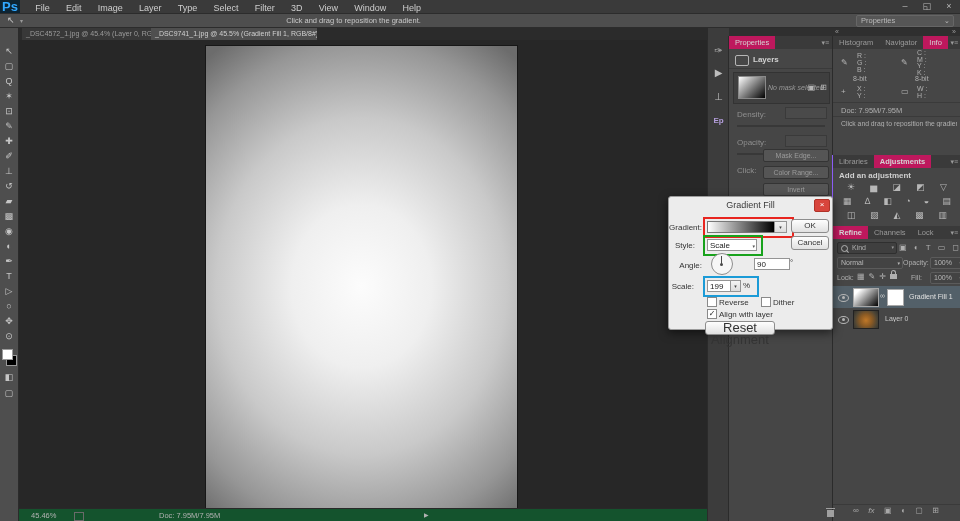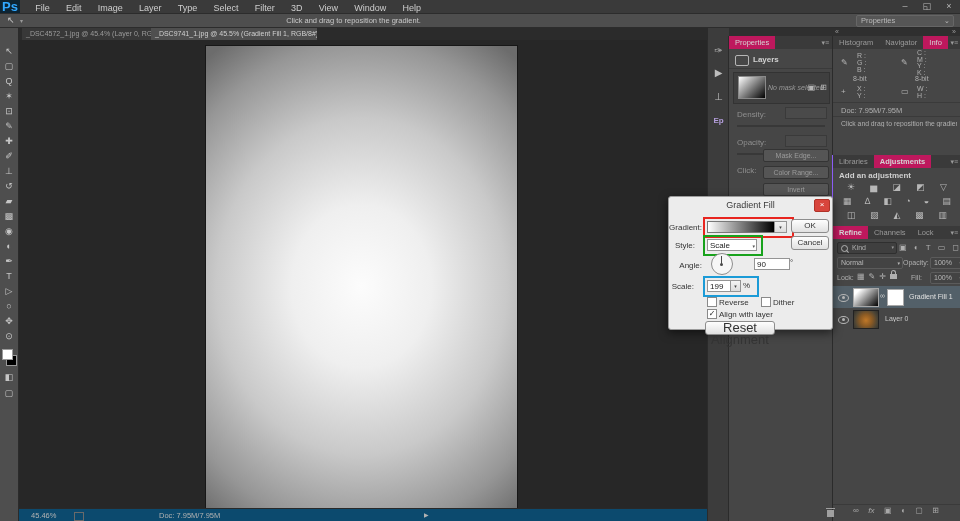--- a/index.html
+++ b/index.html
@@ -22,21 +22,21 @@
   #tabrow{left:0;top:28px;width:707px;height:12px;background:#2b2b2b}
   .doctab{position:absolute;top:0;height:12px;font-size:7px;line-height:12px;padding:0 4px}
   
   #toolbar{left:0;top:28px;width:18px;height:493px;background:#4e4e4e;border-right:1px solid #2b2b2b}
   .tool{left:0;width:18px;height:15px;font-size:9px;color:#c6c6c6;text-align:center;line-height:15px}
   .swatch{border:1px solid #9a9a9a}
   
   #pasteboard{left:19px;top:40px;width:688px;height:468px;background:#272727}
   #canvas{left:186px;top:5px;width:311px;height:462px;border:1px solid #171717;
           background:radial-gradient(ellipse 250px 290px at 50% 52%, #fcfcfc 0%, #efefef 28%, #c9c9c9 58%, #969696 84%, #6c6c6c 100%)}
-  #statusbar{left:19px;top:508px;width:688px;height:13px;background:#0c4a6e;border-top:1px solid #292929;
+  #statusbar{left:19px;top:508px;width:688px;height:13px;background:#14532d;border-top:1px solid #292929;
              color:#b2b2b2;font-size:7.5px;line-height:13px}
   
   #dockstrip{left:707px;top:28px;width:21px;height:493px;background:#3c3c3c;border-left:1px solid #2b2b2b}
   .dockico{left:0;width:21px;height:18px;text-align:center;font-size:10px;color:#bdbdbd;line-height:18px}
   #topcollapse{left:707px;top:28px;width:253px;height:8px;background:#2f2f2f;color:#9a9a9a;font-size:7px;line-height:8px}
   
   .panel{background:#464646}
   .ptabs{background:#3a3a3a;height:13px;line-height:13px;font-size:7.5px}
   .ptab{display:inline-block;padding:0 6px;color:#9a9a9a;height:13px}
   .ptab.on{background:#be185d;color:#d4d4d4}

